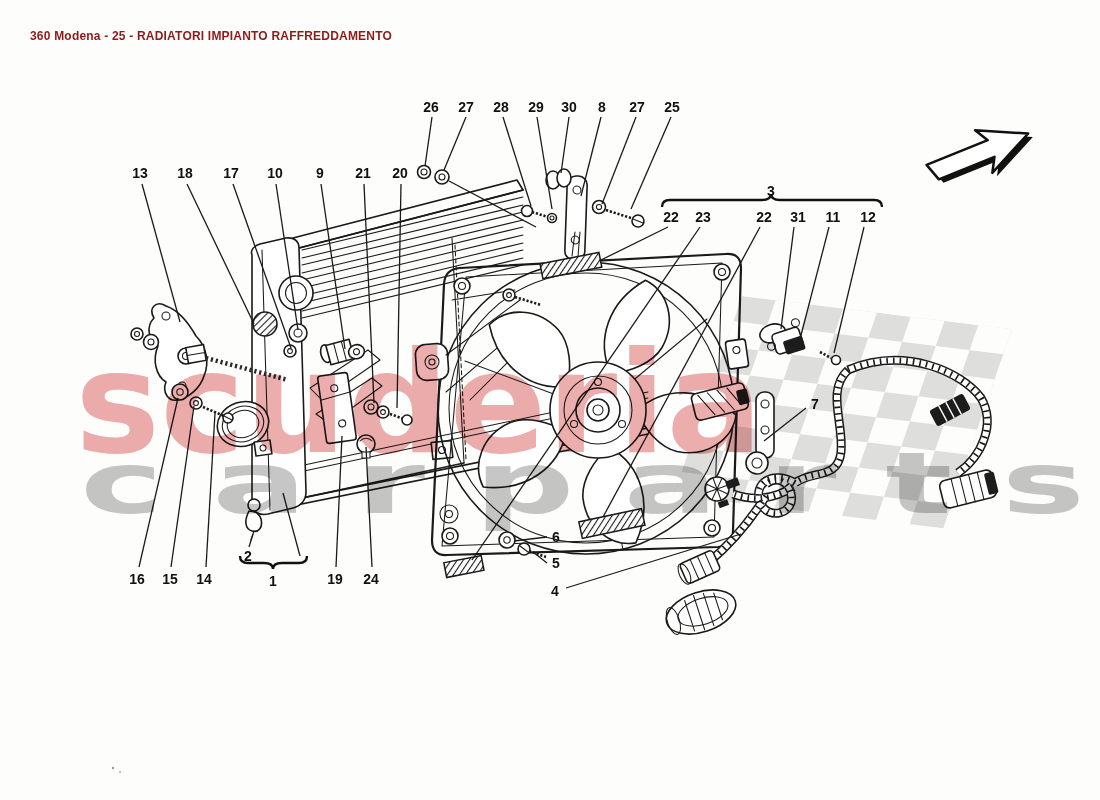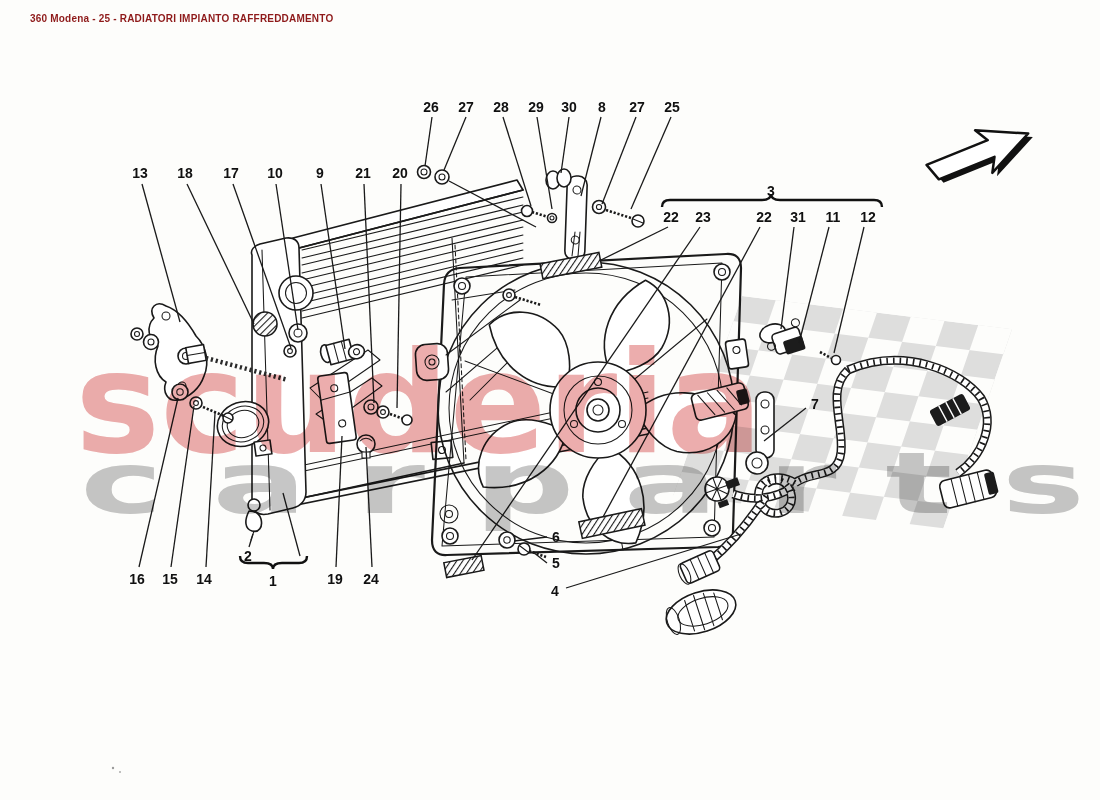--- a/index.html
+++ b/index.html
@@ -1,18 +1,18 @@
 <!DOCTYPE html>
 <html><head>
 <meta charset="utf-8">
 <style>
   html,body{margin:0;padding:0;}
   body{width:1100px;height:800px;position:relative;background:#fdfdfb;overflow:hidden;
        font-family:"Liberation Sans",sans-serif;}
-  .title{position:absolute;left:30px;top:13px;font-size:10px;font-weight:bold;
+  .title{position:absolute;left:30px;top:29px;font-size:12px;font-weight:bold;
          letter-spacing:.2px;white-space:nowrap;}
   svg{position:absolute;left:0;top:0;}
   .wm{mix-blend-mode:multiply;pointer-events:none;}
   .s{fill:none;stroke:#1a1a1a;stroke-width:1.6;stroke-linecap:round;stroke-linejoin:round;}
   .sw{fill:#ffffff;stroke:#1a1a1a;stroke-width:1.6;stroke-linejoin:round;}
   .thin{stroke-width:1.05;}
   .th2{stroke-width:2.2;}
   .dk{fill:#1c1c1c;stroke:none;}
   .thread{fill:none;stroke:#1a1a1a;stroke-width:2.6;stroke-dasharray:2.2 1.8;}
   .spring{fill:none;stroke:#2a2a2a;stroke-width:4.5;stroke-dasharray:2.2 2.8;}

